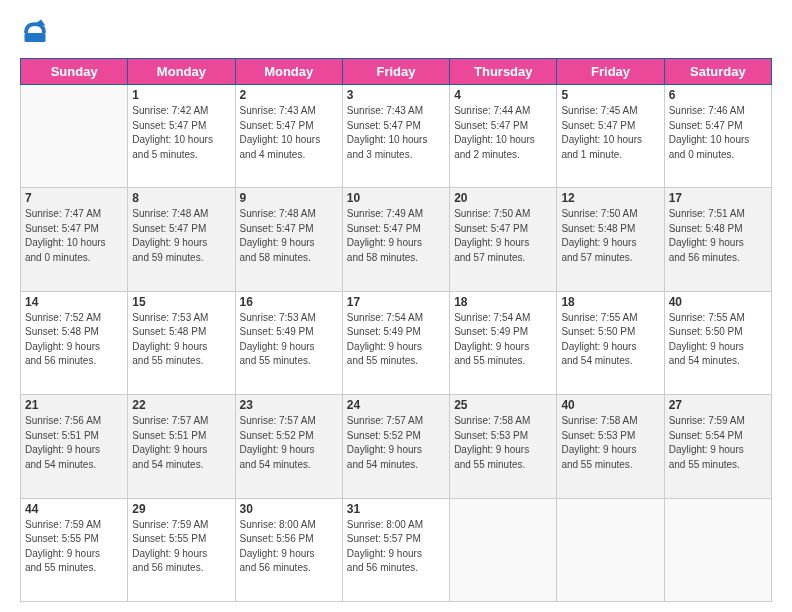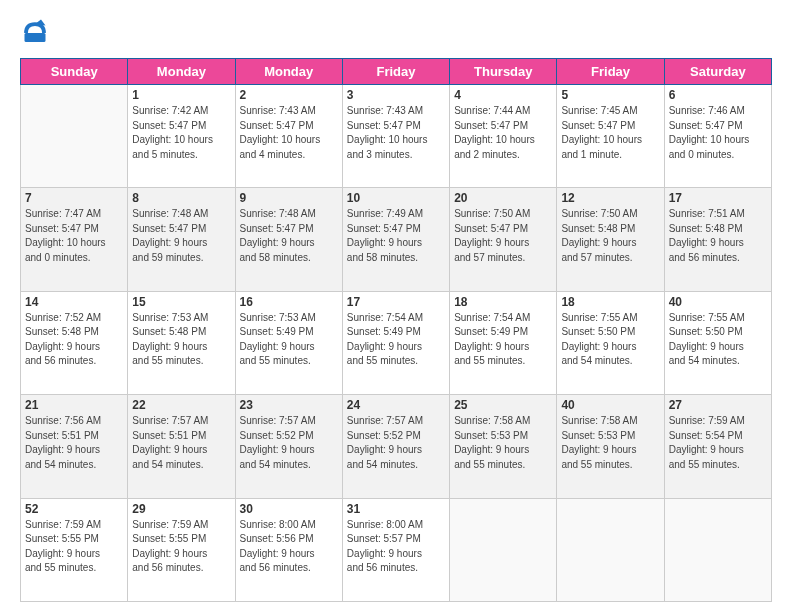--- a/index.html
+++ b/index.html
@@ -244,21 +244,21 @@
             <span class="day-number">40</span>
             <div class="day-info">Sunrise: 7:58 AM<br>Sunset: 5:53 PM<br>Daylight: 9 hours<br>and 55 minutes.</div>
           </td>
           <td>
             <span class="day-number">27</span>
             <div class="day-info">Sunrise: 7:59 AM<br>Sunset: 5:54 PM<br>Daylight: 9 hours<br>and 55 minutes.</div>
           </td>
         </tr>
         <tr class="row-white">
           <td>
-            <span class="day-number">52</span>
+            <span class="day-number">44</span>
             <div class="day-info">Sunrise: 7:59 AM<br>Sunset: 5:55 PM<br>Daylight: 9 hours<br>and 55 minutes.</div>
           </td>
           <td>
             <span class="day-number">29</span>
             <div class="day-info">Sunrise: 7:59 AM<br>Sunset: 5:55 PM<br>Daylight: 9 hours<br>and 56 minutes.</div>
           </td>
           <td>
             <span class="day-number">30</span>
             <div class="day-info">Sunrise: 8:00 AM<br>Sunset: 5:56 PM<br>Daylight: 9 hours<br>and 56 minutes.</div>
           </td>

